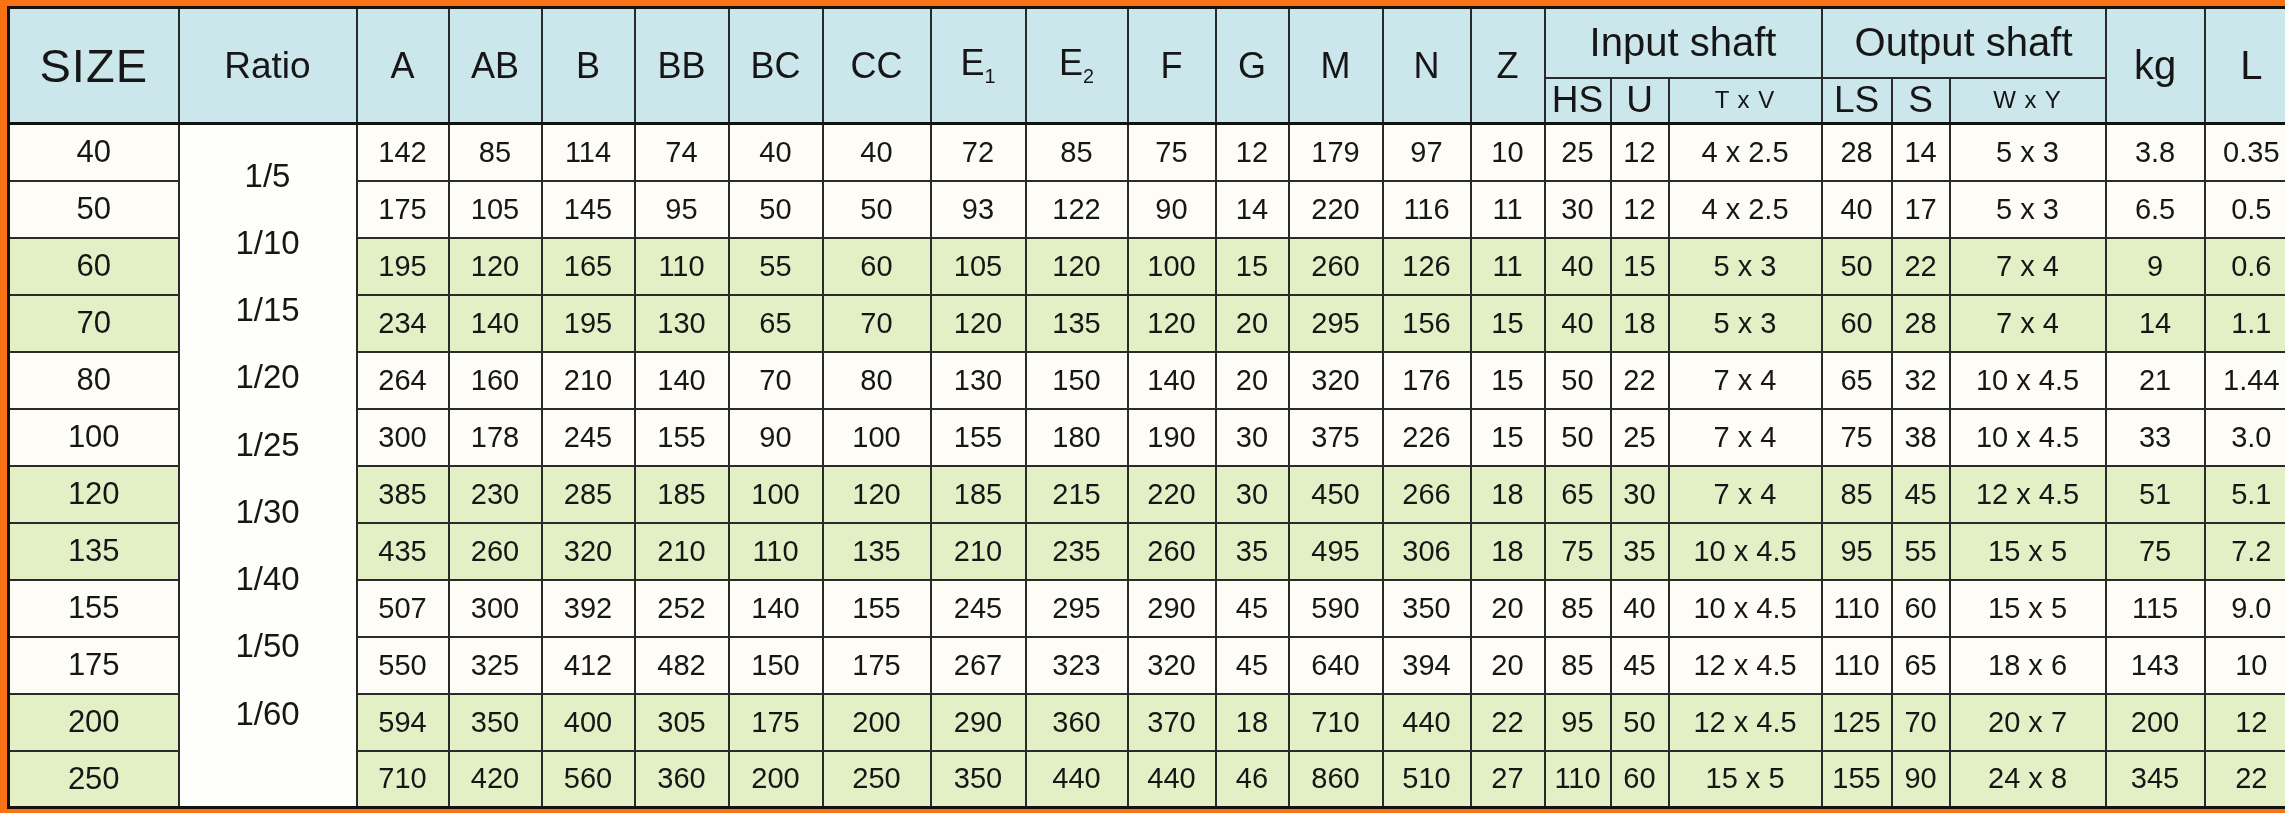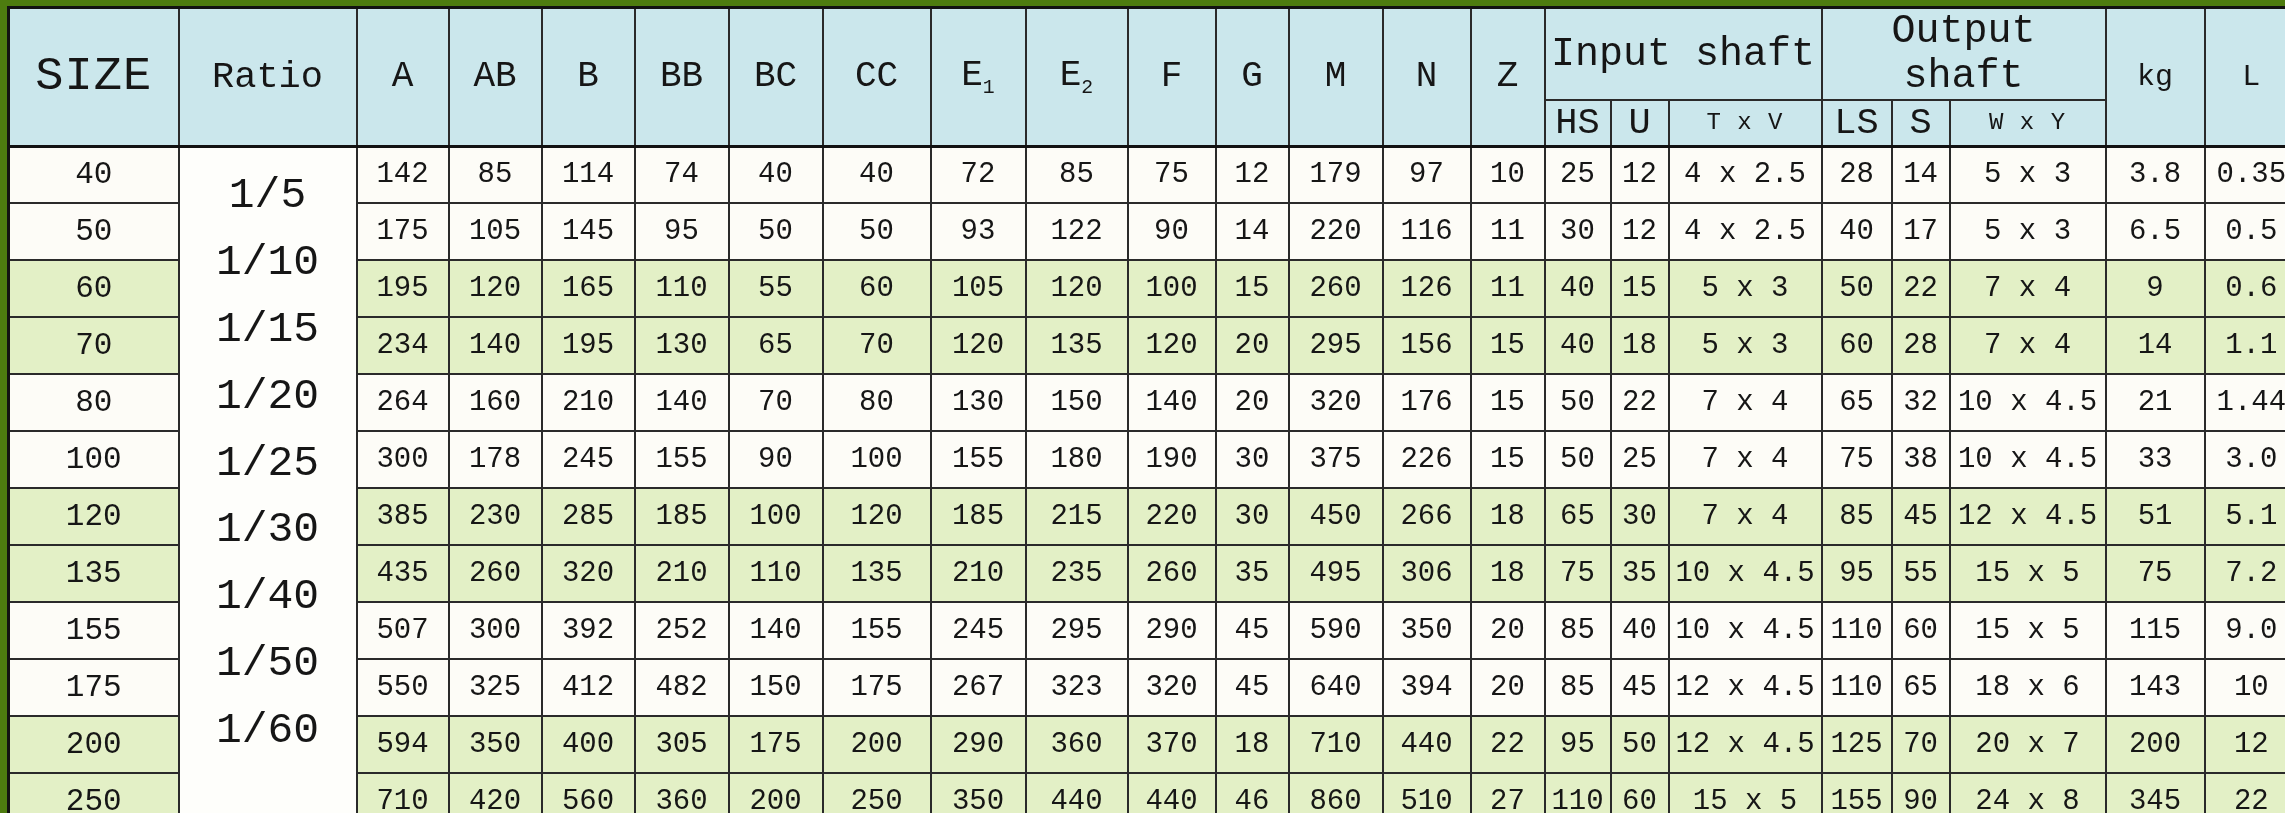--- a/index.html
+++ b/index.html
@@ -1,20 +1,20 @@
 <!DOCTYPE html>
 <html><head>
 <meta charset="utf-8">
 <style>
   html, body { margin: 0; padding: 0; }
   .page {
     width: 2285px; height: 813px;
-    background: #4d7c0f;
+    background: #f97316;
     position: relative;
-    font-family: Liberation Mono, monospace;
+    font-family: Liberation Sans, sans-serif;
     overflow: hidden;
   }
   table.spec {
     position: absolute; left: 7px; top: 6px;
     width: 2271px; height: 801px;
     border-collapse: collapse;
     table-layout: fixed;
     background: #fdfcf7;
     border: 3px solid #121212;
   }
@@ -32,33 +32,33 @@
   thead tr.h2 { height: 46px; }
   thead tr.h2 th { border-bottom: 3px solid #121212; }
   thead tr.h1 th[rowspan] { border-bottom: 3px solid #121212; }
   .size-h  { font-size: 47px; letter-spacing: 1px; }
   .ratio-h { font-size: 37px; }
   .dim-h   { font-size: 36px; }
   .dim-h sub { font-size: 0.55em; }
   .group-h { font-size: 40px; }
   .sub-h   { font-size: 37px; }
   .sub-h.small { font-size: 24px; letter-spacing: 1px; margin-left: 32px; }
-  .kg-h    { font-size: 30px; }
+  .kg-h    { font-size: 40px; }
   tbody tr { height: 57px; }
   tbody td { font-size: 29px; background: #fdfcf7; }
   tbody tr.shaded td { background: #e3f0c6; }
   tbody td.size-cell { font-size: 31px; }
   tbody td.ratio-cell { background: #fefefb !important; }
   .ratio-stack {
     display: flex; flex-direction: column;
     justify-content: space-between; align-items: center;
     height: 672px; box-sizing: border-box;
     padding: 22px 0 72px 0;
   }
-  .ratio-value { font-size: 43px; line-height: 1; }
+  .ratio-value { font-size: 33px; line-height: 1; margin-top: 7px; }
 </style>
 </head>
 <body>
 
 <div class="page">
   <table class="spec">
     <colgroup>
       <col style="width:170px">
         <col style="width:178px">
       <col style="width:92px">

